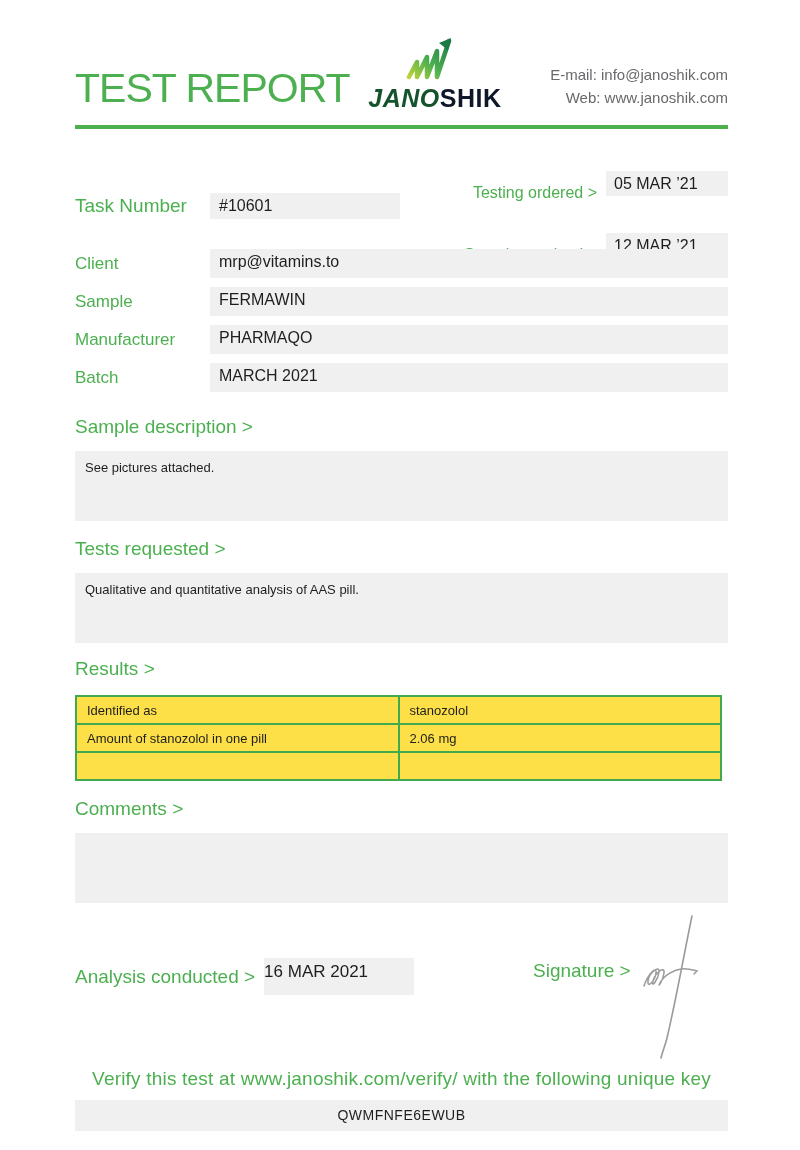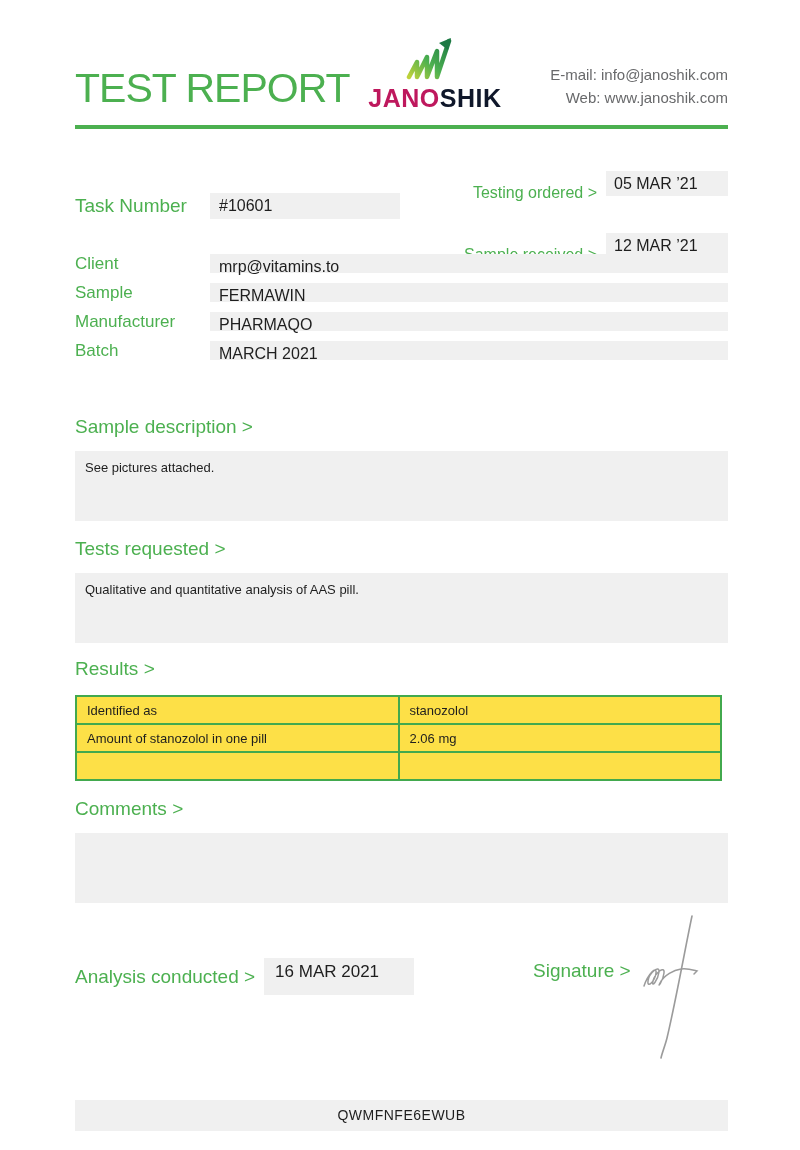--- a/index.html
+++ b/index.html
@@ -16,21 +16,21 @@
   .header {
     position:absolute; left:75px; top:34px; width:653px;
     display:flex; justify-content:space-between; align-items:flex-end;
   }
   .report-title {
     font-size:41px; font-weight:400; color:#4cb050;
     letter-spacing:-1px; line-height:1; padding-bottom:2px;
   }
   .logo { display:flex; flex-direction:column; align-items:center; margin-right:30px; }
   .logo-text { font-size:25px; font-weight:700; letter-spacing:.5px; line-height:1; margin-top:2px; }
-  .logo-jano { color:#be185d; }
+  .logo-jano { color:#14532d;font-style:italic; }
   .logo-shik { color:#0f172a; }
   .contact { text-align:right; font-size:15px; color:#68696b; line-height:1.5; padding-bottom:2px; }
 
   .rule { position:absolute; left:75px; top:125px; width:653px; height:4px; background:#4cb050; }
 
   
   .green-label { color:#4cb050; }
   .gbox { background:#f0f0f0; color:#1e1e1e; }
 
   
@@ -38,23 +38,23 @@
   .task-left { display:flex; align-items:center; }
   .task-label { width:135px; font-size:19px; }
   .task-box { width:190px; height:26px; line-height:26px; font-size:16px; padding-left:9px; }
   .task-right { display:flex; flex-direction:column; gap:8px; }
   .date-row { display:flex; align-items:center; justify-content:flex-end; gap:9px; }
   .date-label { font-size:16px;margin-top:36px; }
   .date-box { width:122px; height:25px; line-height:25px; font-size:16px; padding-left:8px;margin-top:16px; }
 
   
   .info-section { position:absolute; left:75px; top:251px; width:653px; }
-  .info-row { display:flex; align-items:center; margin-bottom:4px; height:25px; }
+  .info-row { display:flex; align-items:center; margin-bottom:13px; height:25px; }
   .info-label { width:135px; font-size:17px; }
-  .info-value { flex:1; height:19px; line-height:25px; font-size:16px; padding-left:9px; }
+  .info-value { flex:1; height:29px; line-height:25px; font-size:16px; padding-left:9px; }
 
   
   .section-label { position:absolute; left:75px; font-size:19px; }
   .section-box {
     position:absolute; left:75px; width:653px; height:70px;
     font-size:13px; padding:8px 10px; line-height:1.35;
   }
 
   
   .results-table {
@@ -62,21 +62,21 @@
     border-collapse:collapse; table-layout:fixed;
   }
   .results-table td {
     border:2px solid #42a94e; height:28px;
     font-size:13px; padding:0 0 0 10px; background:#fde047;
   }
 
   
   .analysis { position:absolute; left:75px; top:958px; display:flex; align-items:center; }
   .analysis-label { font-size:19px; margin-right:9px; }
-  .analysis-box { width:150px; height:37px; line-height:27px; font-size:17px; padding-left:11px; }
+  .analysis-box { width:150px; height:37px; line-height:27px; font-size:17px; padding-left:0; }
   .signature-label { position:absolute; left:533px; top:960px; font-size:19px; }
   .signature-wrap { position:absolute; left:628px; top:912px; width:84px; height:150px; }
 
   .verify-line { position:absolute; left:75px; top:1068px; width:653px; text-align:center; font-size:19px; letter-spacing:.2px; }
   .key-box {
     position:absolute; left:75px; top:1100px; width:653px; height:31px;
     line-height:31px; text-align:center; font-size:14px; letter-spacing:.5px;
   }
 </style>
 </head>
@@ -182,15 +182,16 @@
     <span class="analysis-box gbox">16 MAR 2021</span>
   </div>
   <div class="signature-label green-label">Signature &gt;</div>
   <div class="signature-wrap">
     <svg width="84" height="150" viewBox="0 0 84 150">
       <path d="M64,4 C58,32 48,88 39,126 C37,134 34,141 33,146" fill="none" stroke="#9b9b9b" stroke-width="1.6" stroke-linecap="round"></path>
       <path d="M16,74 C20,62 29,53 28,61 C27,69 19,77 20,69 C21,61 32,52 31,60 C30,68 23,77 25,69 C27,61 37,53 36,61 C35,69 29,77 32,71 C36,63 46,58 53,57 C59,56 65,58 69,59 L66,62" fill="none" stroke="#9b9b9b" stroke-width="1.5" stroke-linecap="round"></path>
     </svg>
   </div>
 
+  <div class="verify-line green-label">Verify this test at www.janoshik.com/verify/ with the following unique key</div>
   <div class="key-box gbox">QWMFNFE6EWUB</div>
 
 </div>
 
 </body></html>

